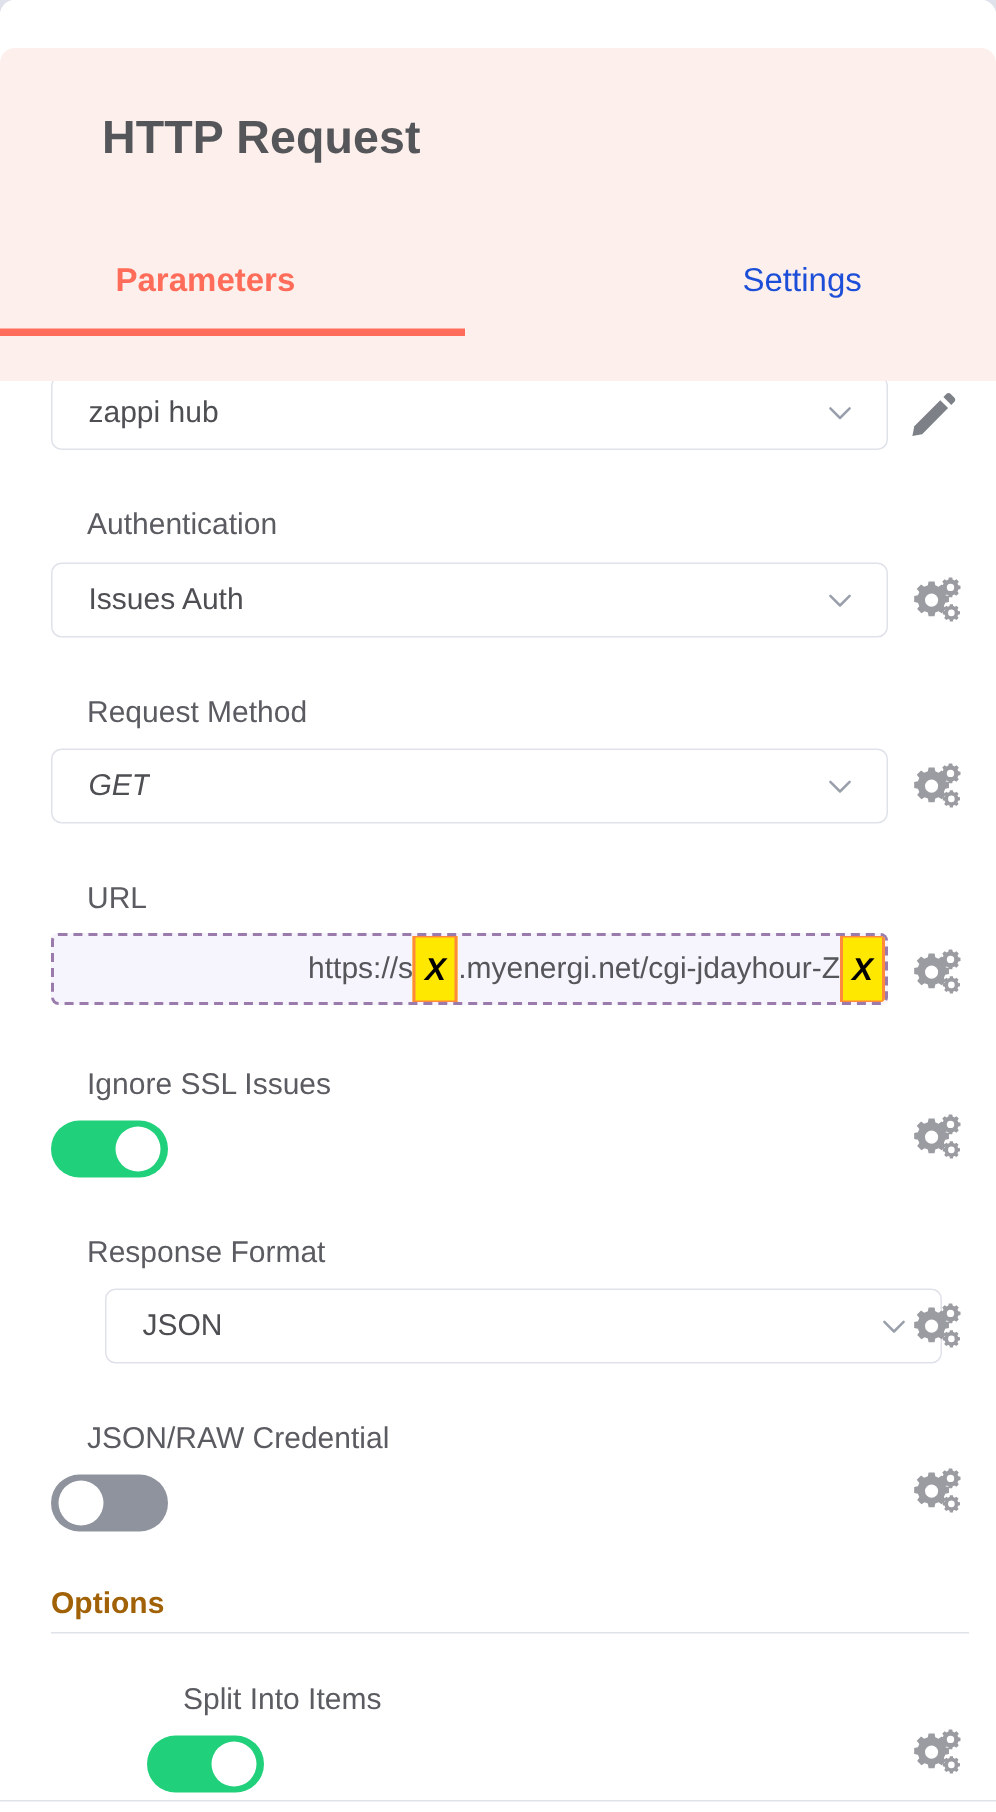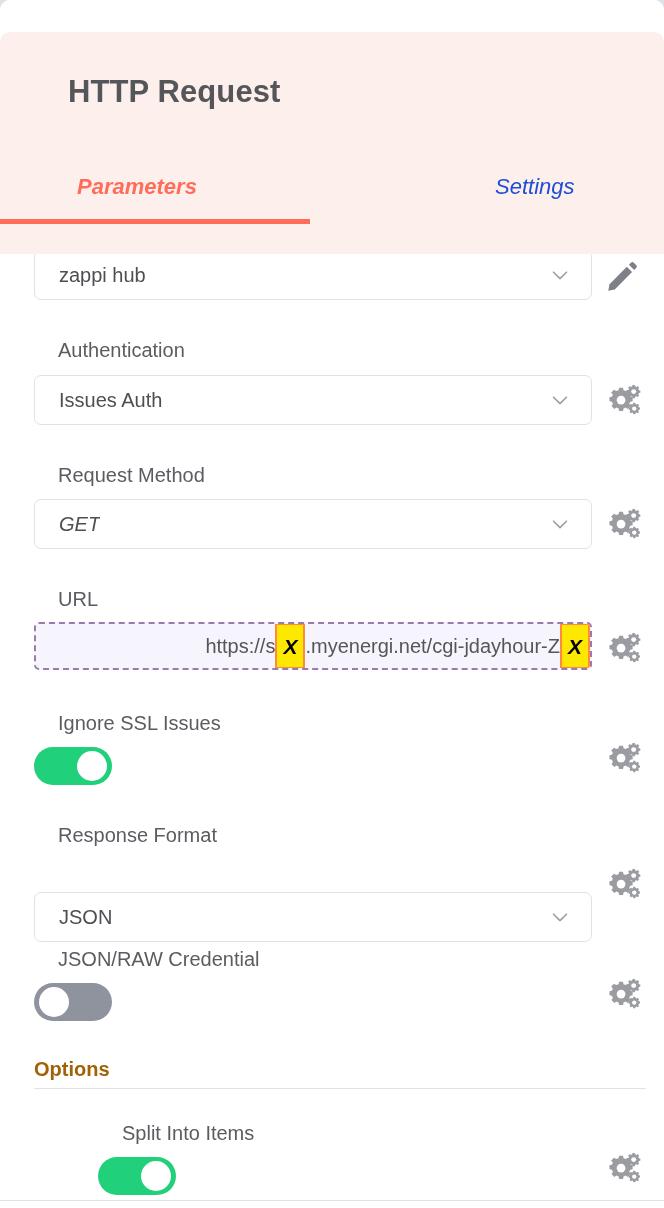--- a/index.html
+++ b/index.html
@@ -43,21 +43,20 @@
     font-weight: 700;
     color: #55565a;
     letter-spacing: 0.1px;
   }
 
   .tabs {
     position: absolute;
     left: 0; top: 142px;
     width: 550px;
     height: 48px;
-    font-style: italic;
   }
   .tab {
     position: absolute;
     font-size: 22px;
     color: #1d4ed8;
     cursor: pointer;
     white-space: nowrap;
   }
   .tab-parameters {
     left: 77px; top: 0;
@@ -346,21 +345,21 @@
           <path d="M30.8 4.6l.3-1.5h2.4l.3 1.5 1.3.6 1.3-.9 1.7 1.7-.9 1.3.6 1.3 1.5.3v2.4l-1.5.3-.6 1.3.9 1.3-1.7 1.7-1.3-.9-1.3.6-.3 1.5h-2.4l-.3-1.5-1.3-.6-1.3.9-1.7-1.7.9-1.3-.6-1.3-1.5-.3V8.9l1.5-.3.6-1.3-.9-1.3 1.7-1.7 1.3.9 1.3-.6z"></path>
           <circle cx="32.3" cy="10.1" r="2.6" fill="#ffffff"></circle>
           <path d="M31.6 23.2l.25-1.3h2.1l.25 1.3 1.15.5 1.1-.8 1.5 1.5-.8 1.1.5 1.15 1.3.25v2.1l-1.3.25-.5 1.15.8 1.1-1.5 1.5-1.1-.8-1.15.5-.25 1.3h-2.1l-.25-1.3-1.15-.5-1.1.8-1.5-1.5.8-1.1-.5-1.15-1.3-.25v-2.1l1.3-.25.5-1.15-.8-1.1 1.5-1.5 1.1.8z"></path>
           <circle cx="32.9" cy="28.0" r="2.3" fill="#ffffff"></circle>
         </svg>
       </span>
     </div>
 
     <div class="field">
       <div class="label label-pos" style="top:822px;">Response Format</div>
-      <div class="select" style="top:892px;">
+      <div class="select" style="top:859px;margin-left:36px;">
         <span class="val">JSON</span>
         <span class="chev">
           <svg viewBox="0 0 24 24" width="22" height="22" fill="none" stroke="#9aa0ab" stroke-width="1.8" stroke-linecap="round" stroke-linejoin="round">
             <polyline points="5,9 12,16 19,9"></polyline>
           </svg>
         </span>
       </div>
       <span class="gear-icon" style="top:866px;">
         <svg viewBox="0 0 40 40" width="38" height="38" fill="#9a9ca1">
           <path d="M16.4 8.6l.5-2.6h4.2l.5 2.6 2.3 1 2.2-1.5 3 3-1.5 2.2 1 2.3 2.6.5v4.2l-2.6.5-1 2.3 1.5 2.2-3 3-2.2-1.5-2.3 1-.5 2.6h-4.2l-.5-2.6-2.3-1-2.2 1.5-3-3 1.5-2.2-1-2.3-2.6-.5v-4.2l2.6-.5 1-2.3L8.6 11.1l3-3 2.2 1.5 2.6-1z"></path>

